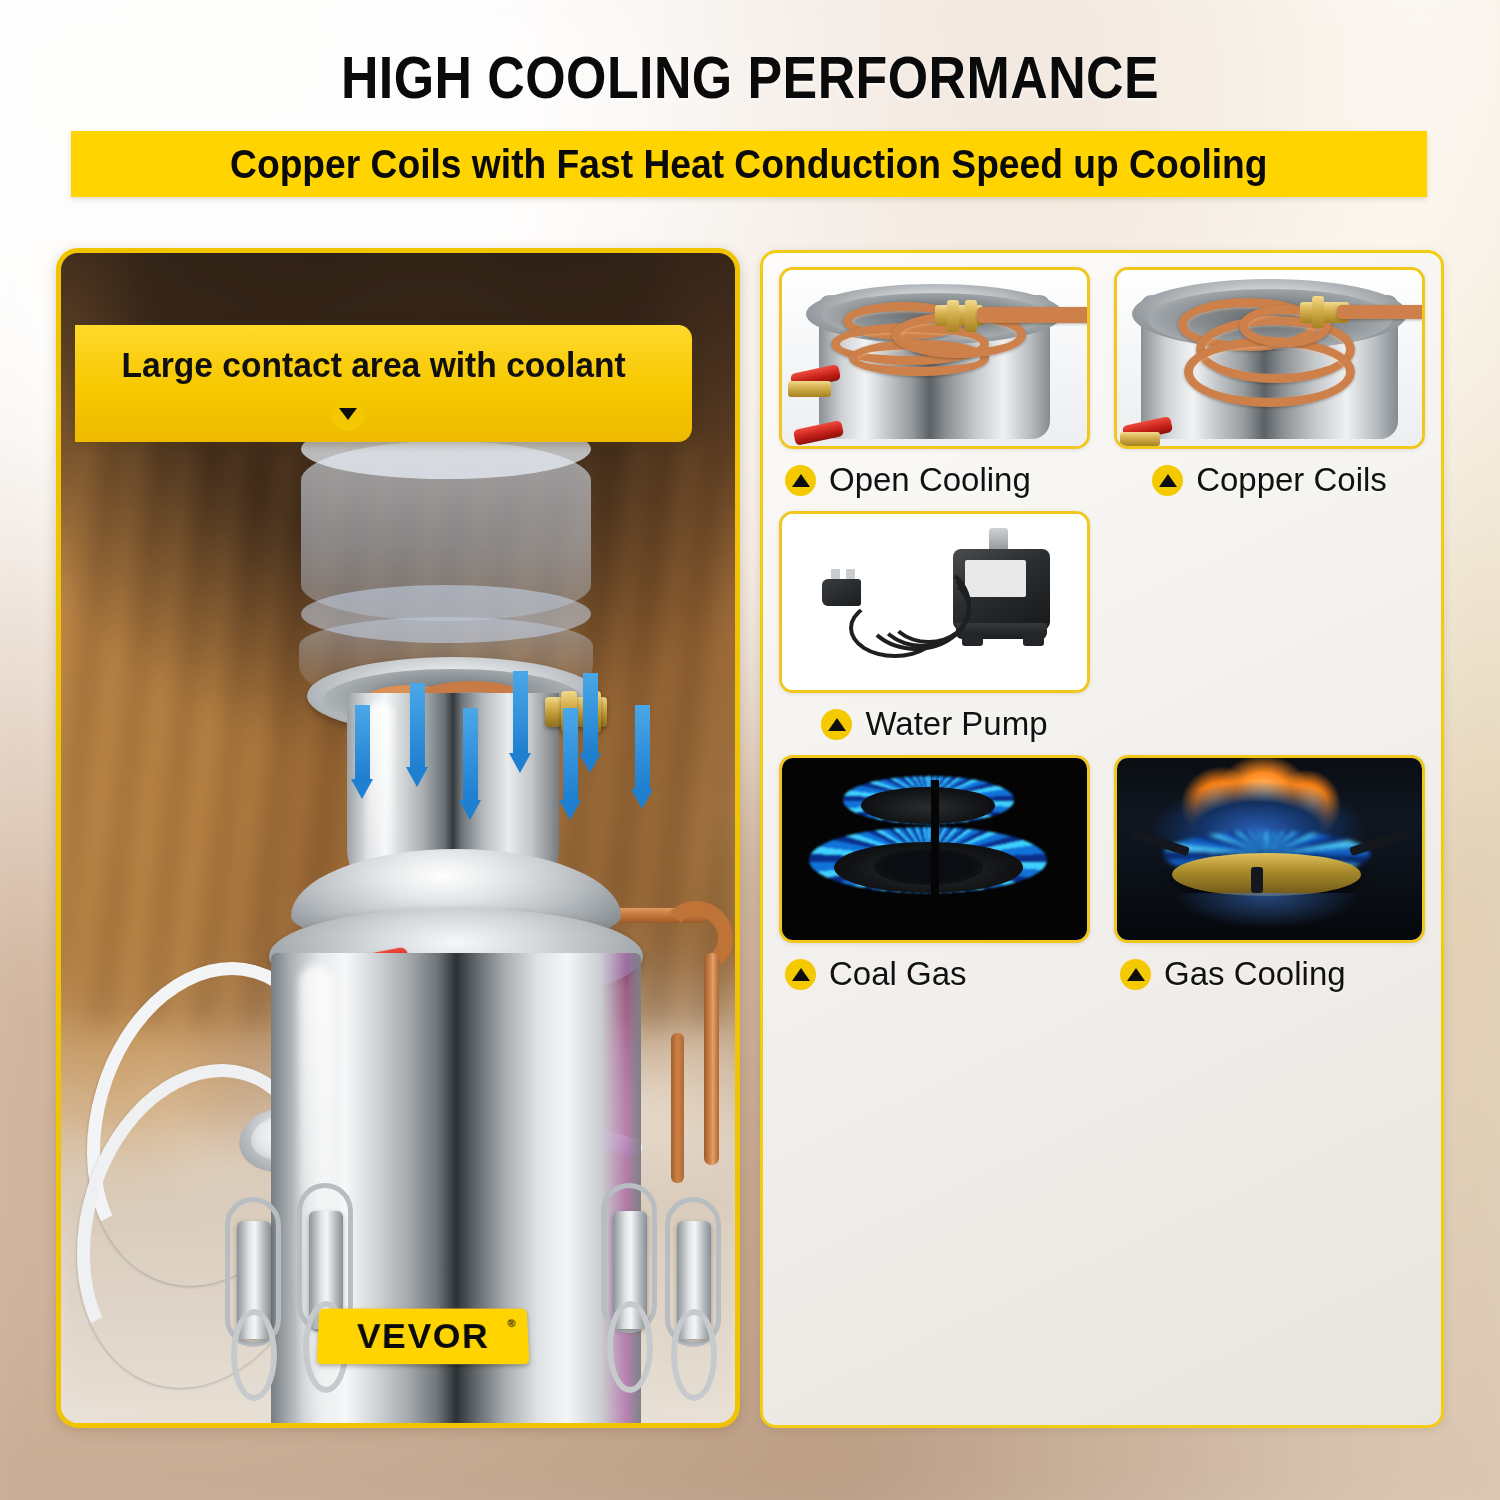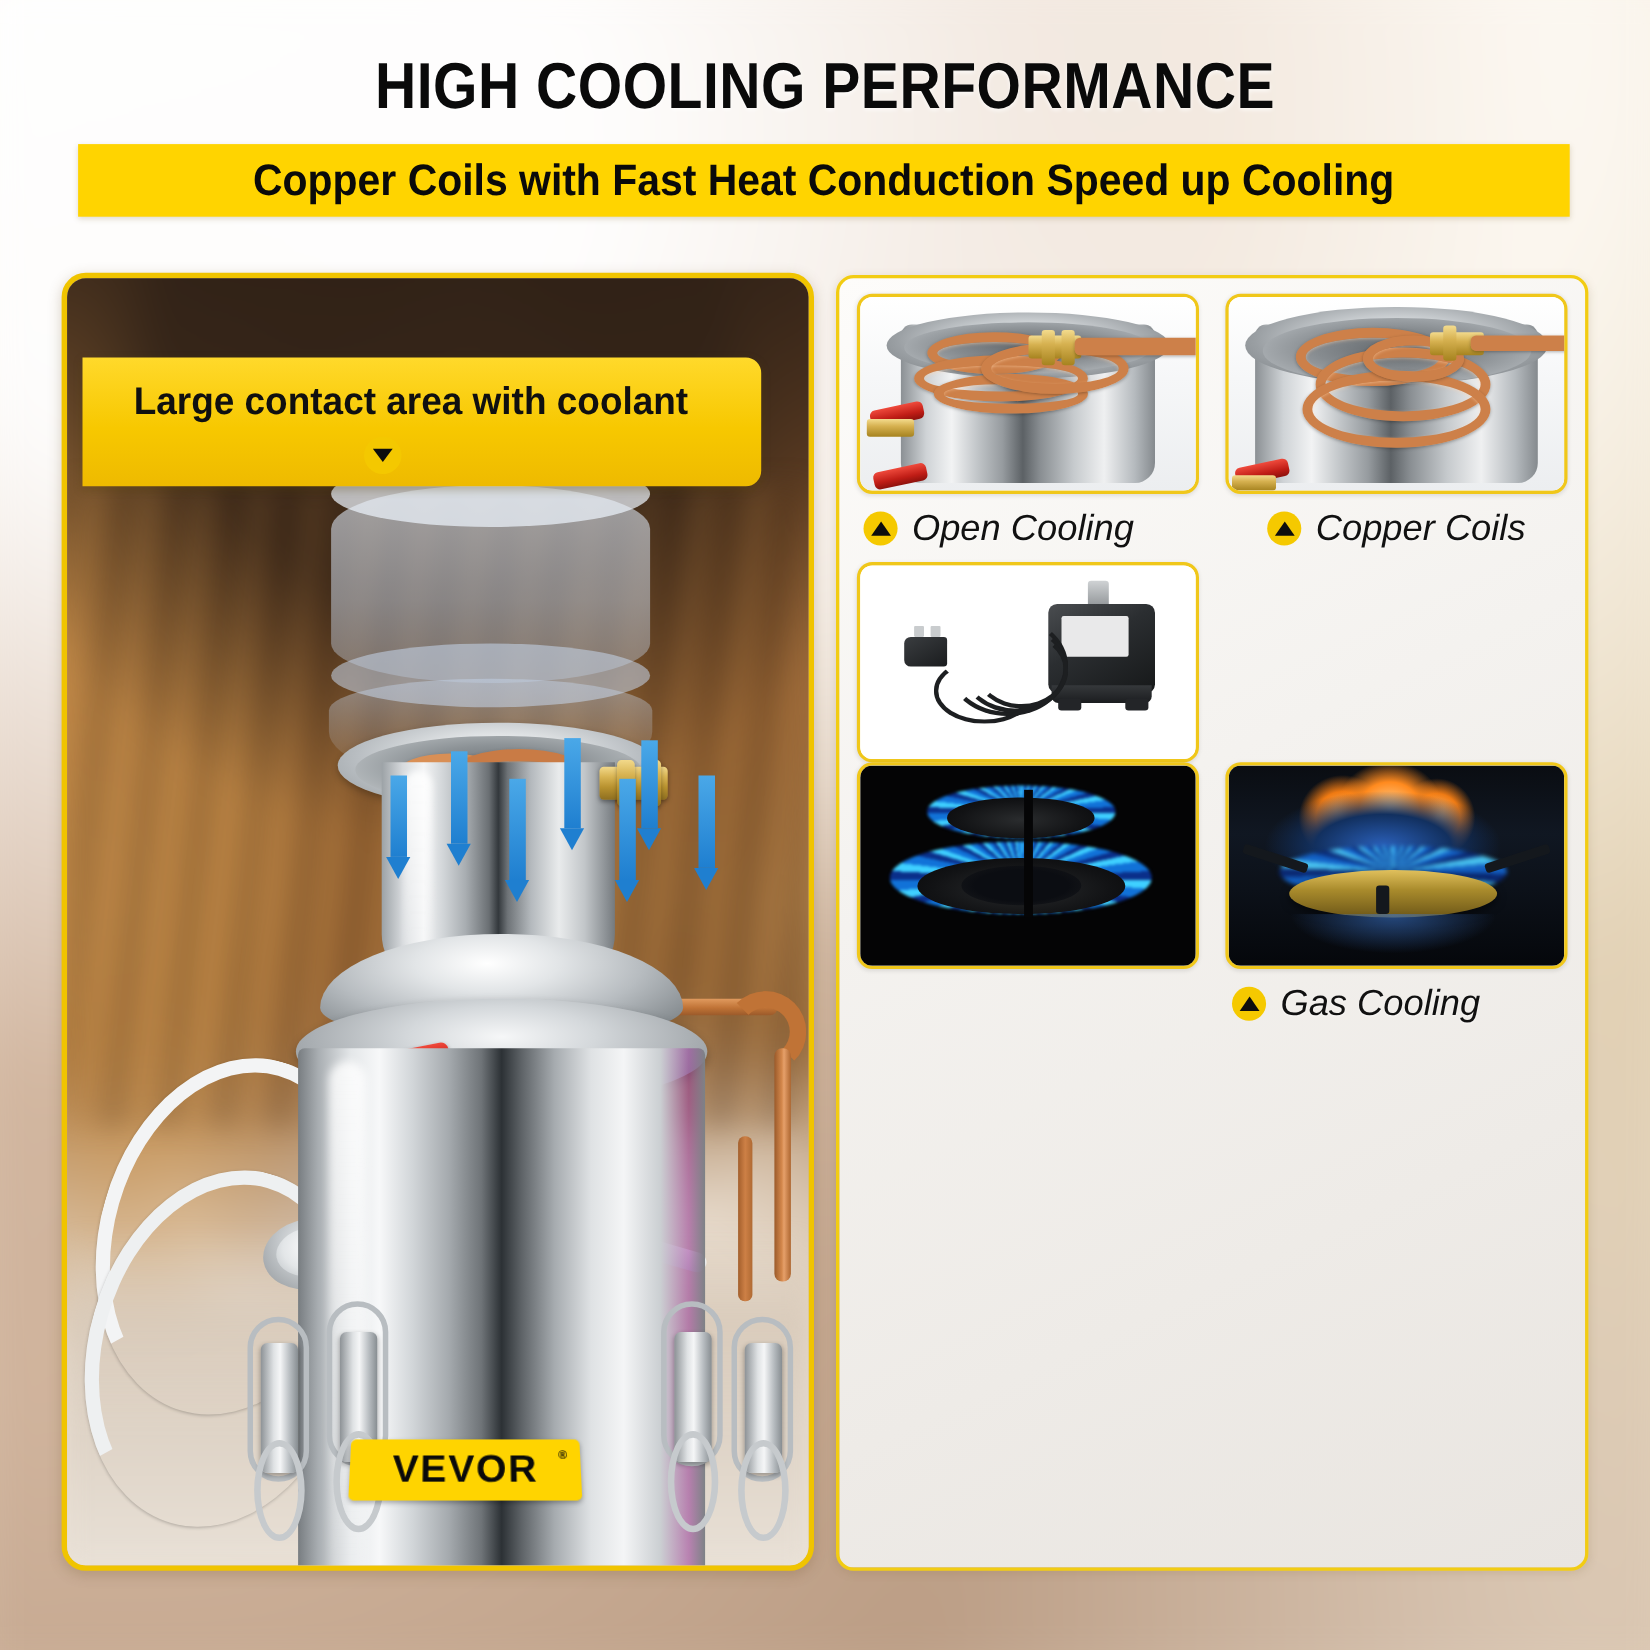--- a/index.html
+++ b/index.html
@@ -351,21 +351,20 @@
     display:flex; align-items:center; justify-content:center;
   }
   .tri-badge i {
     display:block; width:0; height:0;
     border-left:9px solid transparent; border-right:9px solid transparent;
     border-bottom:13px solid #0d0d0d;
   }
   .card-label span.txt {
     font-size:33px; color:#111; white-space:nowrap;
     text-shadow:0 1px 2px rgba(255,255,255,.7);
-    font-style:italic;
   }
   .label-center { justify-content:center; padding-left:0; }
 
   
   #heat-banner {
     position:relative;
     margin:6px 0 10px 0;
     height:62px;
     background:linear-gradient(180deg,#fcd61f 0%,#f3c400 52%,#e8b500 100%);
     border-radius:14px 0 0 14px;
@@ -788,37 +787,49 @@
           <div class="sc-pump-foot" style="left:79%; top:69%;"></div>
           <div class="sc-cord" style="left:26%; top:26%; width:36%; height:52%; border-color:transparent #1d1f21 #1d1f21 transparent;"></div>
           <div class="sc-cord" style="left:30%; top:30%; width:32%; height:46%; border-color:transparent #1d1f21 #1d1f21 transparent;"></div>
           <div class="sc-cord" style="left:34%; top:34%; width:28%; height:40%; border-color:transparent #1d1f21 #1d1f21 transparent;"></div>
           <div class="sc-cord" style="left:22%; top:48%; width:30%; height:34%; border-color:transparent transparent #1d1f21 #1d1f21;"></div>
           <div class="sc-plug"></div>
           <div class="sc-prong" style="left:16%; top:31%;"></div>
           <div class="sc-prong" style="left:21%; top:31%;"></div>
         </div>
       </div>
+      <div class="card-label label-center">
+        <span class="tri-badge">
+            <i></i>
+          </span>
+        <span class="txt">Water Pump</span>
+      </div>
     </div>
   </div>
 
 
   <div class="card-grid">
 
     <div class="card-cell">
       <div class="card-frame card-h-heat">
         <div class="scene">
           <div class="sc-black"></div>
           <div class="sc-flame-ring" style="left:20%; top:10%; width:56%; height:26%;"></div>
           <div class="sc-burner" style="left:26%; top:16%; width:44%; height:20%;"></div>
           <div class="sc-flame-ring" style="left:9%;  top:38%; width:78%; height:36%;"></div>
           <div class="sc-burner" style="left:17%; top:46%; width:62%; height:28%;"></div>
           <div class="sc-flame-core" style="left:30%; top:50%; width:36%; height:20%;"></div>
           <div style="position:absolute;left:49%;top:12%;width:2.5%;height:64%;background:#050506;"></div>
         </div>
+      </div>
+      <div class="card-label">
+        <span class="tri-badge">
+            <i></i>
+          </span>
+        <span class="txt">Coal Gas</span>
       </div>
     </div>
 
 
     <div class="card-cell">
       <div class="card-frame card-h-heat">
         <div class="scene">
           <div class="sc-stove"></div>
           <div class="sc-ring-blue"></div>
           <div class="sc-ring-burner"></div>

